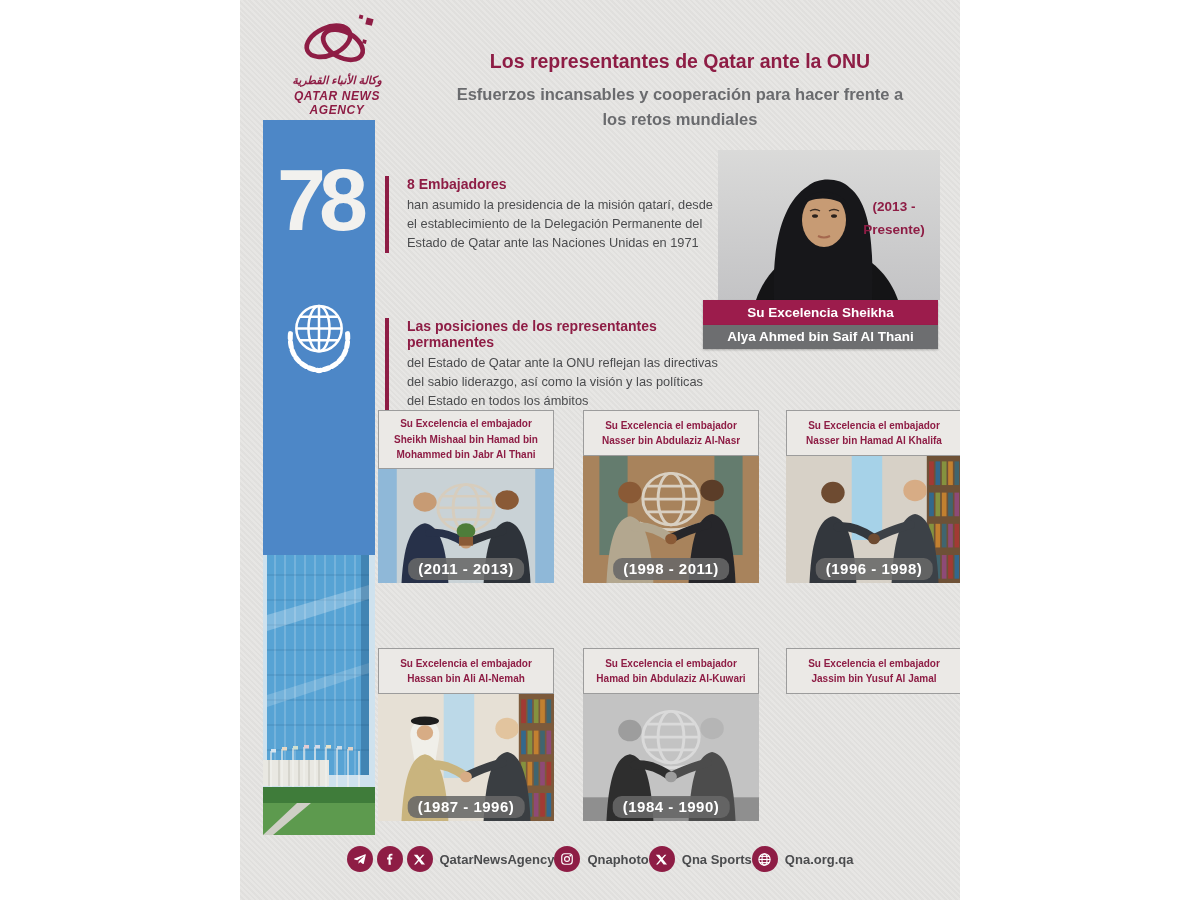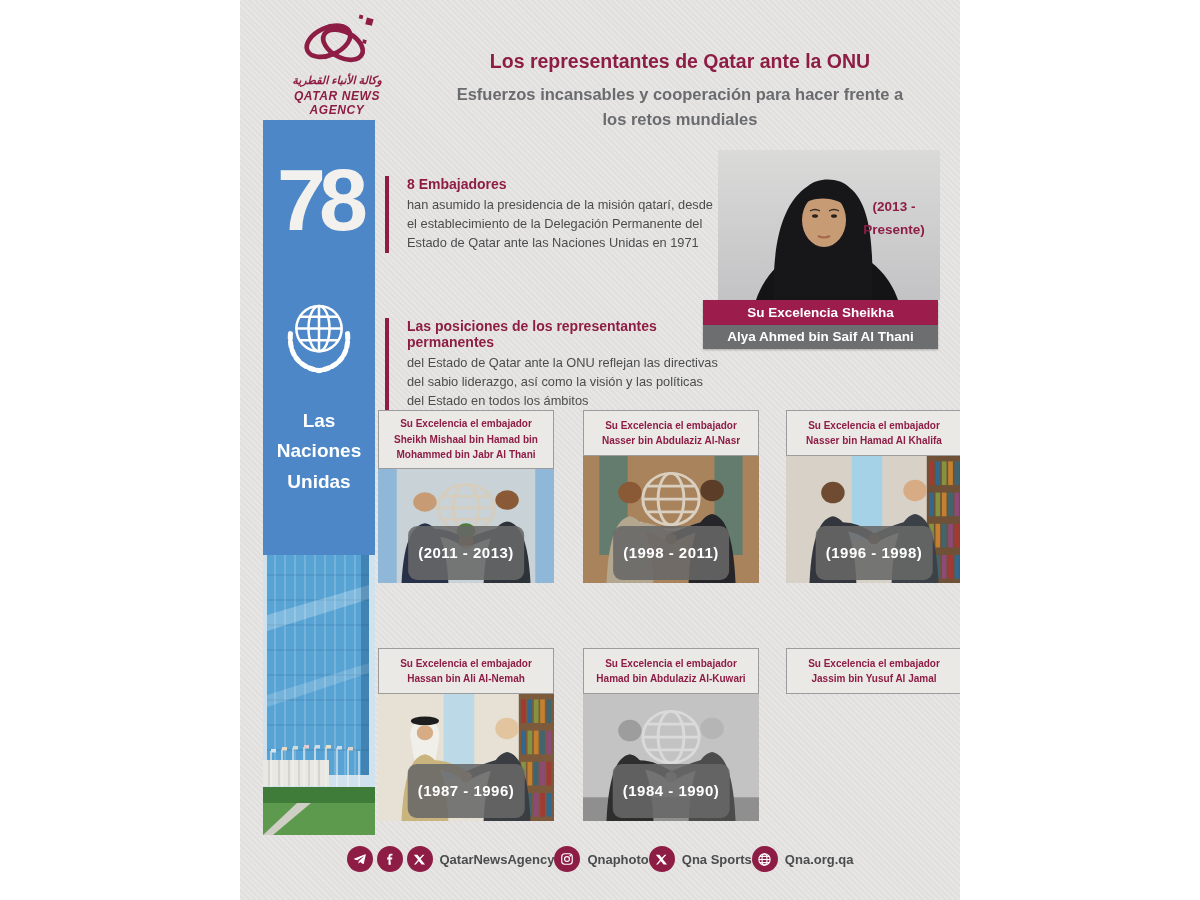--- a/index.html
+++ b/index.html
@@ -49,21 +49,21 @@
   .r1 { top:410px; } .r2 { top:648px; }
   .c1 { left:138px; } .c2 { left:343px; } .c3 { left:546px; }
   .card-head { background:#ebe9e6; border:1px solid #9c9c9c; padding:5px 4px; text-align:center;
                font-size:10px; font-weight:bold; color:#8e1d45; line-height:1.55;
                display:flex; flex-direction:column; justify-content:center; min-height:46px; }
   .card-photo { position:relative; flex:1; overflow:hidden; background:#bbb; }
   .card-photo svg { position:absolute; inset:0; }
   .caption { position:absolute; bottom:3px; left:50%; transform:translateX(-50%);
              background:rgba(104,104,104,.88); border-radius:9px; color:#fff;
              font-size:15px; font-weight:bold; letter-spacing:.5px; line-height:22px;
-             padding:16px 10px; white-space:nowrap; }
+             padding:0 10px; white-space:nowrap; }
   
   .footer { position:absolute; left:0; right:0; top:846px; display:flex; justify-content:center;
             align-items:center; gap:0; }
   .fgroup { display:flex; align-items:center; gap:7px; cursor:pointer; }
   .ficons { display:flex; align-items:center; gap:4px; }
   .fcircle { width:26px; height:26px; border-radius:50%; background:#8e1d45; color:#fff;
              display:flex; align-items:center; justify-content:center; }
   .fcircle svg { display:block; }
   .flabel { font-size:13px; font-weight:bold; color:#4b4c4e; }
 </style>
@@ -105,21 +105,20 @@
             <line x1="27" y1="28" x2="73" y2="28"></line>
             <line x1="27" y1="56" x2="73" y2="56"></line>
             <line x1="50" y1="15" x2="50" y2="69"></line>
           </g>
           <g fill="none" stroke="#ffffff" stroke-width="6" stroke-dasharray="6 4" stroke-linecap="round">
             <path d="M16,48 C14,72 26,88 50,92"></path>
             <path d="M84,48 C86,72 74,88 50,92"></path>
           </g>
         </svg>
       </div>
-      <div class="barlabel">Las Naciones Unidas</div>
       <div class="building">
         <svg width="112" height="280" viewBox="0 0 112 280" preserveAspectRatio="none">
           <rect width="112" height="280" fill="#cfe2ee"></rect>
           <rect x="4" y="0" width="102" height="220" fill="#57a3d4"></rect>
           <g stroke="rgba(255,255,255,.35)" stroke-width="1">
             <line x1="12" y1="0" x2="12" y2="220"></line>
               <line x1="22" y1="0" x2="22" y2="220"></line>
             <line x1="32" y1="0" x2="32" y2="220"></line>
               <line x1="42" y1="0" x2="42" y2="220"></line>
             <line x1="52" y1="0" x2="52" y2="220"></line>

